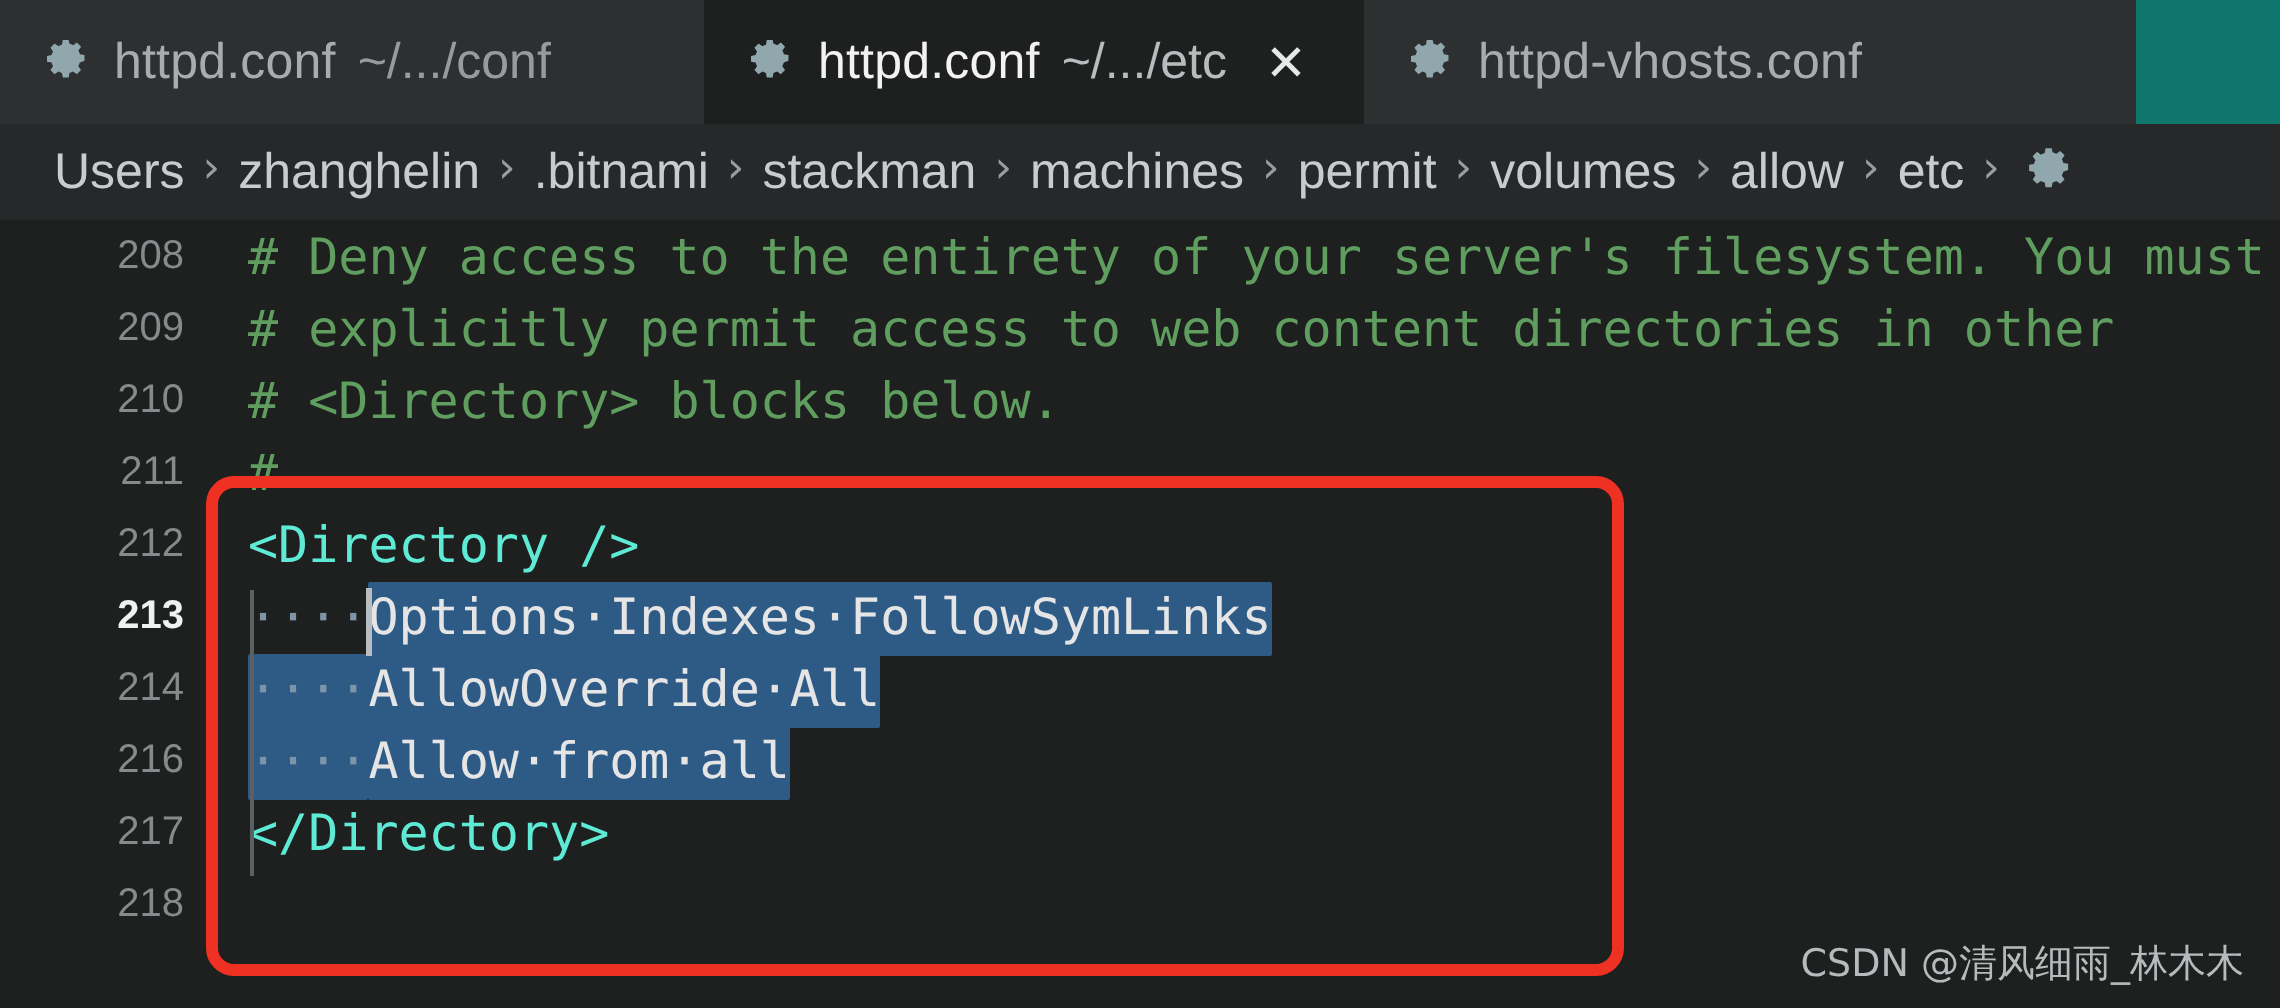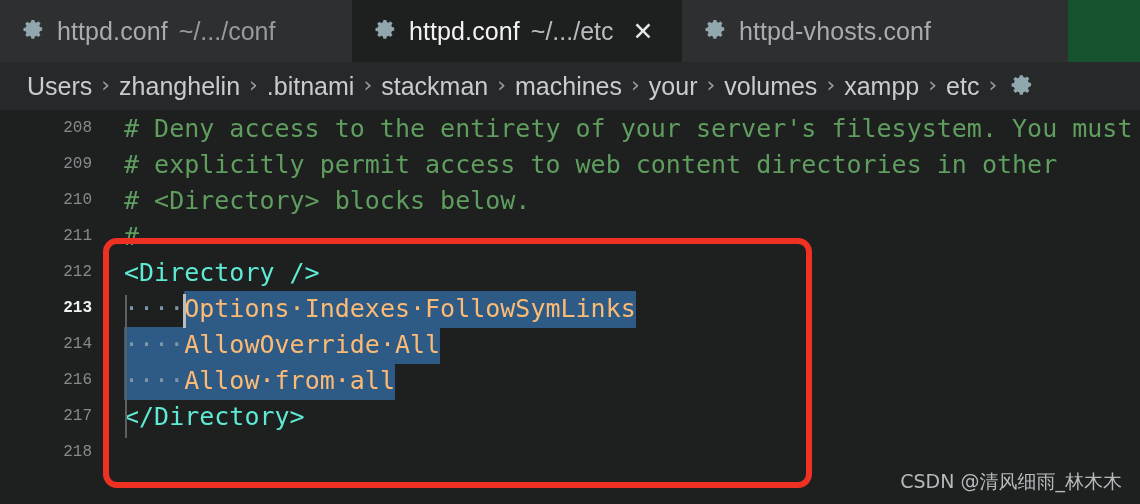--- a/index.html
+++ b/index.html
@@ -16,21 +16,21 @@
     font-family: "Liberation Sans", sans-serif;
     -webkit-font-smoothing: antialiased;
   }
 
   
   .tabbar {
     position: absolute;
     top: 0; left: 0;
     width: 1140px;
     height: 62px;
-    background: #14532d;
+    background: #0f766e;
     display: flex;
     align-items: stretch;
   }
   .tab {
     display: flex;
     align-items: center;
     gap: 11px;
     padding: 0 22px;
     box-sizing: border-box;
     cursor: default;
@@ -117,22 +117,22 @@
     position: relative;
     height: 36px;
     display: flex;
     align-items: center;
   }
   .lnum {
     width: 92px;
     text-align: right;
     padding-right: 0px;
     box-sizing: border-box;
-    font-family: Liberation Mono, monospace;
-    font-size: 16px;
+    font-family: Liberation Sans, sans-serif;
+    font-size: 20px;
     color: #868a8c;
     flex: 0 0 auto;
     letter-spacing: 0px;
   }
   .lnum.current {
     color: #f0f2f2;
     font-weight: bold;
   }
   .ltext {
     margin-left: 32px;
@@ -140,21 +140,21 @@
     font-size: 25px;
     white-space: pre;
     color: #d4d6d7;
     position: relative;
     letter-spacing: 0px;
   }
   .c-comment { color: #5f9e5f; }
   .c-plain { color: #5eead4; }
   .sel {
     background: #2d5b86;
-    color: #fdba74;
+    color: #e5e5e5;
     padding: 3px 0 5px 0;
     border-radius: 1px;
   }
   .ws { color: #7e94a8; }
   .indent-guide {
     position: absolute;
     left: 125px;
     width: 2px;
     background: #5c6063;
   }
@@ -233,25 +233,25 @@
     <span class="crumb">Users</span>
     <span class="crumb-sep">›</span>
     <span class="crumb">zhanghelin</span>
     <span class="crumb-sep">›</span>
     <span class="crumb">.bitnami</span>
     <span class="crumb-sep">›</span>
     <span class="crumb">stackman</span>
     <span class="crumb-sep">›</span>
     <span class="crumb">machines</span>
     <span class="crumb-sep">›</span>
-    <span class="crumb">your</span>
+    <span class="crumb">permit</span>
     <span class="crumb-sep">›</span>
     <span class="crumb">volumes</span>
     <span class="crumb-sep">›</span>
-    <span class="crumb">xampp</span>
+    <span class="crumb">allow</span>
     <span class="crumb-sep">›</span>
     <span class="crumb">etc</span>
     <span class="crumb-sep">›</span>
     <span class="crumb-gear">
       <svg width="25" height="25" viewBox="0 0 24 24">
         <path fill="#90a7ad" d="M12 8.2a3.8 3.8 0 1 0 0 7.6 3.8 3.8 0 0 0 0-7.6zm0 5.6a1.8 1.8 0 1 1 0-3.6 1.8 1.8 0 0 1 0 3.6z"></path>
         <path fill="#90a7ad" d="M21 13.6v-3.2l-2.5-.45a6.9 6.9 0 0 0-.8-1.93l1.45-2.08-2.26-2.26-2.08 1.45a6.9 6.9 0 0 0-1.93-.8L12.4 2.3H9.2l-.45 2.5a6.9 6.9 0 0 0-1.93.8L4.74 4.15 2.48 6.41l1.45 2.08a6.9 6.9 0 0 0-.8 1.93L.63 10.9v3.2l2.5.45c.18.68.45 1.33.8 1.93l-1.45 2.08 2.26 2.26 2.08-1.45c.6.35 1.25.62 1.93.8l.45 2.5h3.2l.45-2.5a6.9 6.9 0 0 0 1.93-.8l2.08 1.45 2.26-2.26-1.45-2.08c.35-.6.62-1.25.8-1.93L21 13.6z" transform="scale(0.92) translate(1,1)"></path>
       </svg>
     </span>
   </div>

